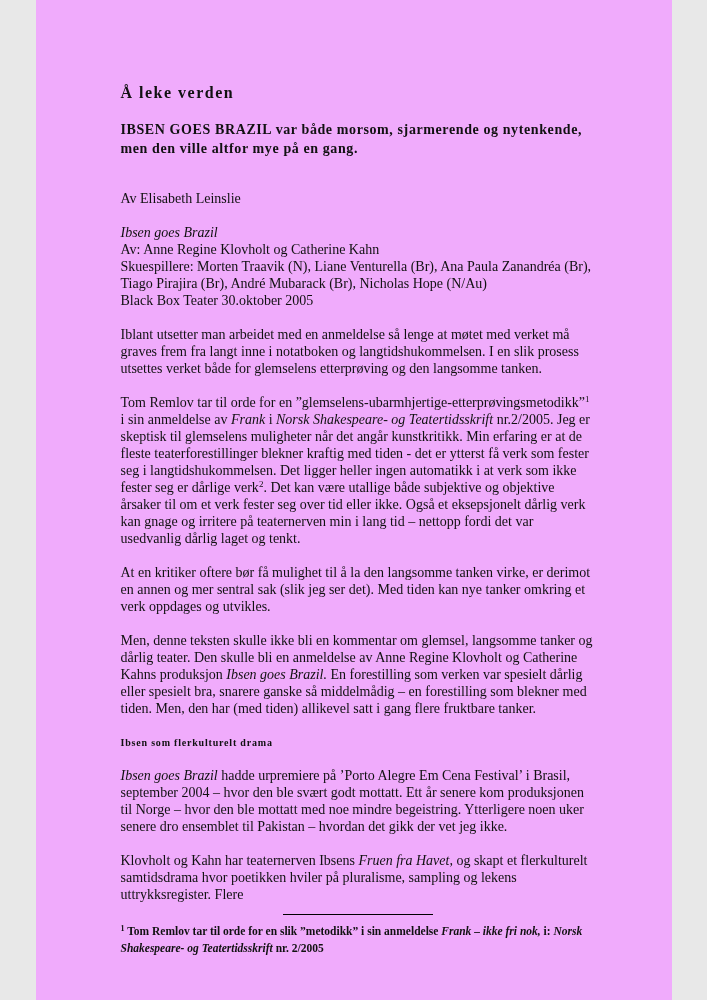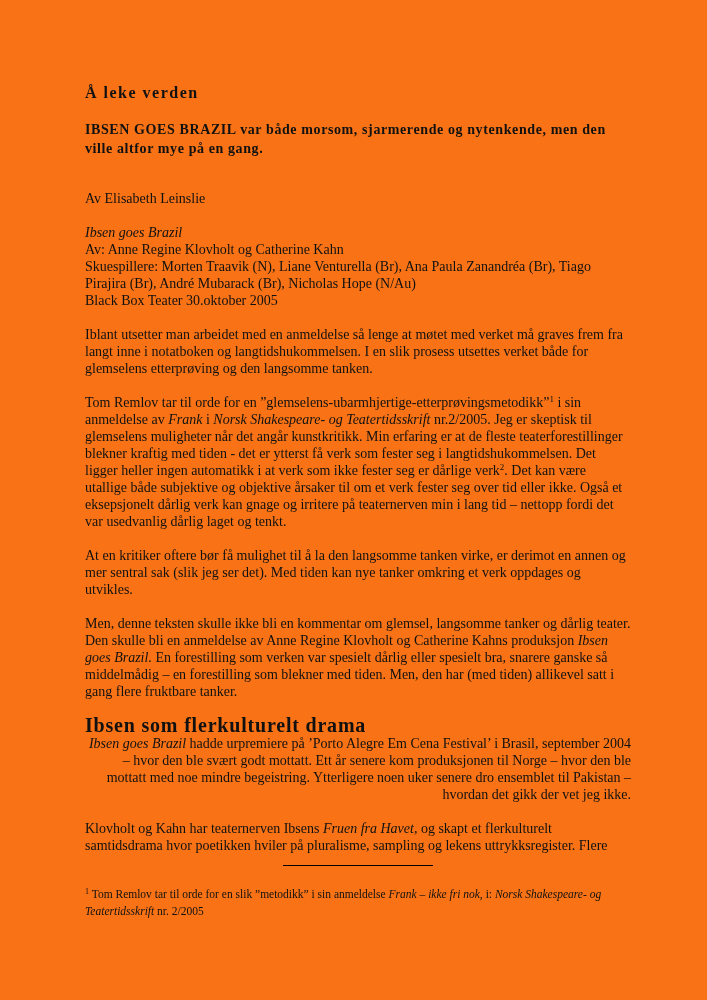--- a/index.html
+++ b/index.html
@@ -2,24 +2,24 @@
 <html><head>
 <meta charset="utf-8">
 <style>
   html, body {
     margin: 0;
     padding: 0;
     background: #e8e8e8;
   }
   .page {
     position: relative;
-    width: 707px;
+    width: 636px;
     height: 1000px;
     margin: 0 auto;
-    background: #f97316;
+    background: #f0abfc;
     box-sizing: border-box;
     padding: 83px 76px 40px 85px;
     font-family: "Liberation Serif", "DejaVu Serif", serif;
     color: #111111;
     overflow: hidden;
   }
   .doc-title {
     font-size: 16px;
     line-height: 20px;
     font-weight: bold;
@@ -45,45 +45,46 @@
   }
   .credits .credit-line { margin: 0; }
   .para {
     font-size: 14px;
     line-height: 17px;
     margin: 17px 0 0 0;
   }
   .para.first-body { }
   .section-heading {
     margin-top: 17px;
-    font-size: 20px;
+    font-size: 10px;
     line-height: 17px;
     font-weight: bold;
     letter-spacing: 0.8px;
   }
-  .para.after-heading { margin-top: 1px; text-align: right; }
+  .para.after-heading { margin-top: 16px; }
   i { font-style: italic; }
   sup {
     font-size: 9px;
     line-height: 0;
     vertical-align: baseline;
     position: relative;
     top: -5px;
   }
   .footnote-sep {
     margin-top: 11px;
     width: 150px;
     border: 0;
     border-top: 1px solid #000000;
     height: 0;
   }
   .footnotes {
-    margin-top: 20px;
+    margin-top: 8px;
     font-size: 11.5px;
     line-height: 16.5px;
+    font-weight: bold;
   }
   .footnote { margin: 0; }
   .footnote sup { font-size: 8px; top: -4px; }
 </style>
 </head>
 <body>
 
 <div class="page">
 
   <h1 class="doc-title">Å leke verden</h1>

